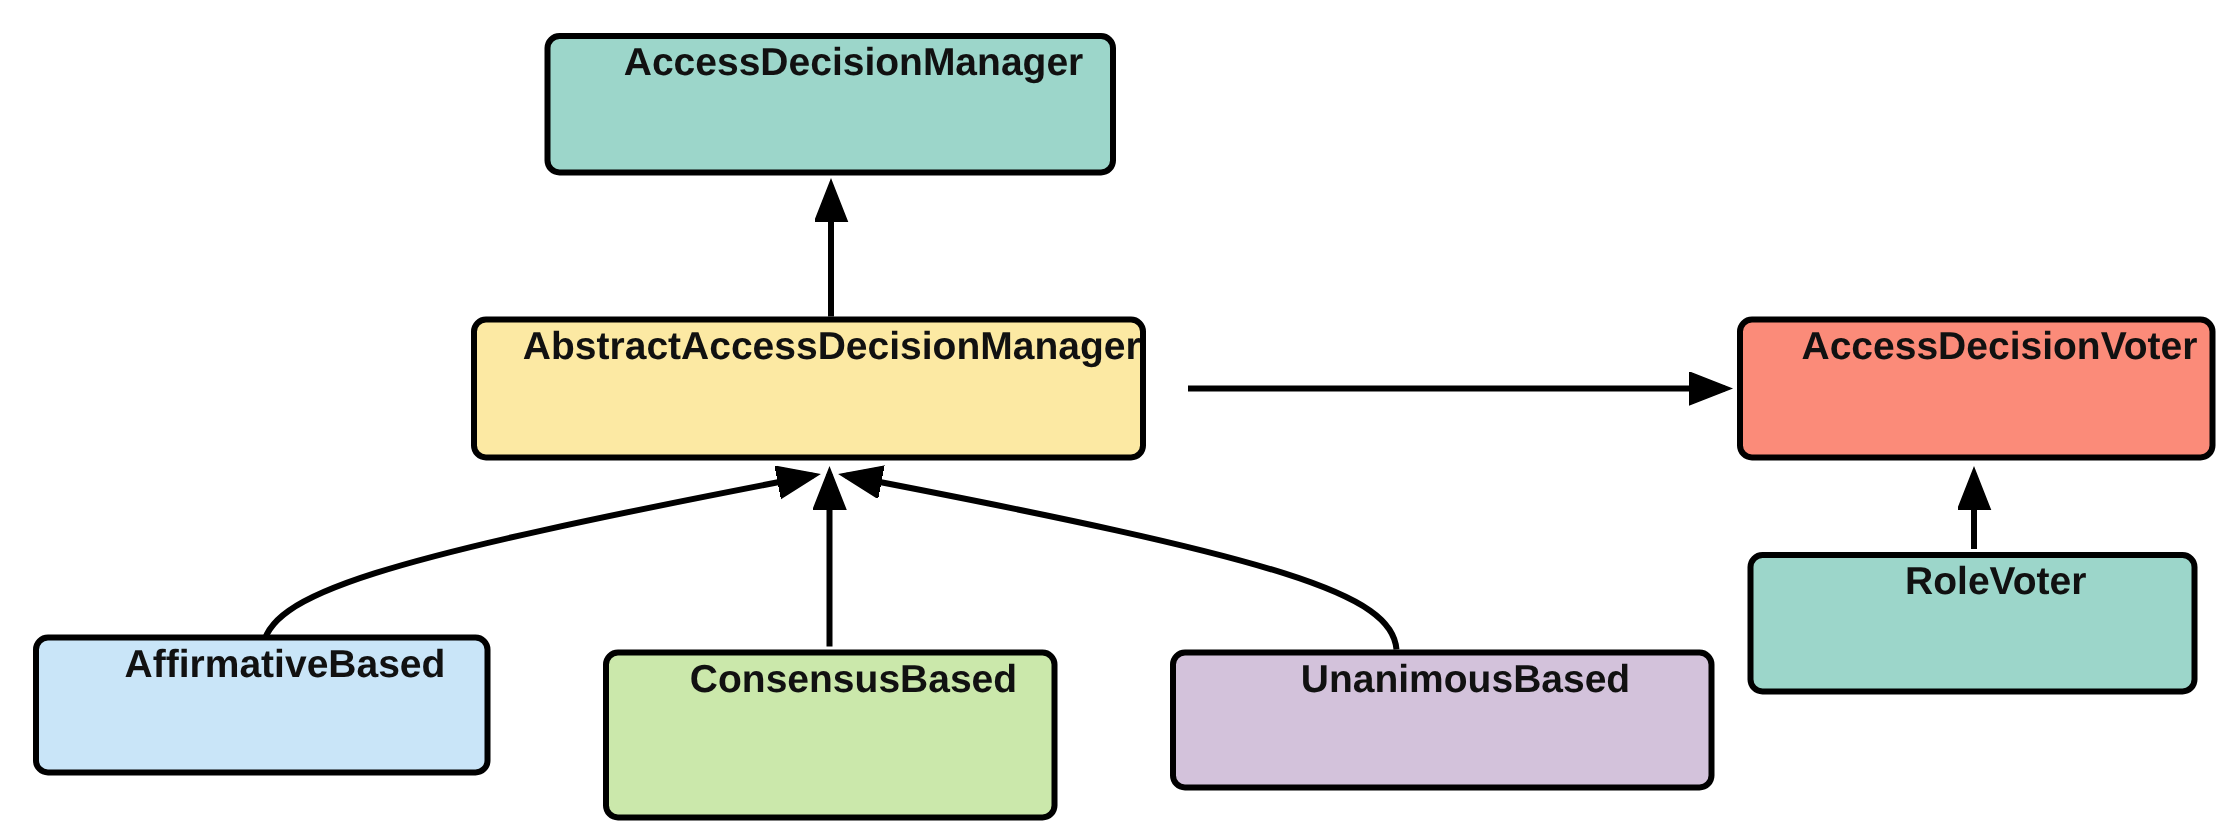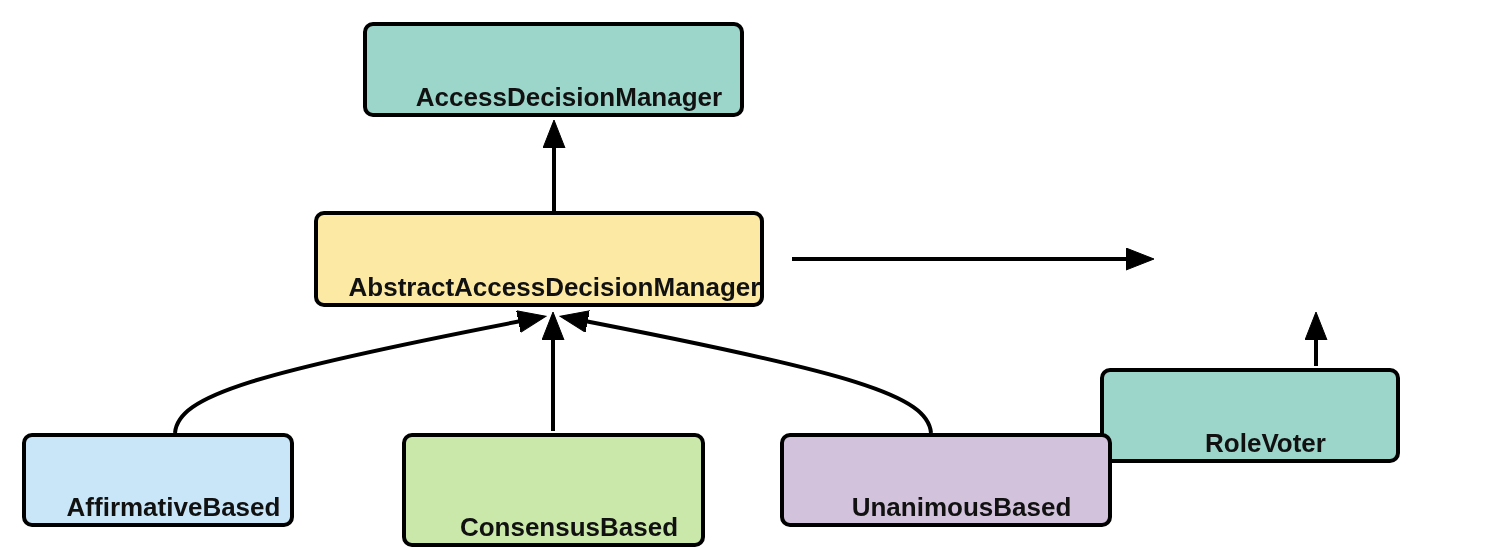--- a/index.html
+++ b/index.html
@@ -26,21 +26,21 @@
     stroke: #000000;
     stroke-width: 4;
     fill: none;
   }
   .node {
     position: absolute;
     box-sizing: border-box;
     border: 4px solid #000000;
     border-radius: 10px;
     display: flex;
-    align-items: flex-end;
+    align-items: flex-start;
     justify-content: center;
     text-align: center;
     padding-left: 31px;
   }
   .node-label {
     font-weight: bold;
     font-size: 26px;
     color: #111111;
     letter-spacing: 0px;
     white-space: nowrap;
@@ -72,30 +72,33 @@
   </svg>
 
   <div class="node" style="left: 363px; top: 22px; width: 381px; height: 95px; background-color: rgb(156, 214, 202);">
     <span class="node-label">AccessDecisionManager</span>
   </div>
 
   <div class="node" style="left: 314px; top: 211px; width: 450px; height: 96px; background-color: rgb(252, 233, 163);">
     <span class="node-label">AbstractAccessDecisionManager</span>
   </div>
 
+  <div class="node" style="left: 1158px; top: 211px; width: 319px; height: 96px; background-color: rgb(251, 139, 121);">
+    <span class="node-label">AccessDecisionVoter</span>
+  </div>
 
-  <div class="node" style="left: 1100px; top: 368px; width: 300px; height: 95px; background-color: rgb(156, 214, 202);">
+  <div class="node" style="left: 1165px; top: 368px; width: 300px; height: 95px; background-color: rgb(156, 214, 202);">
     <span class="node-label">RoleVoter</span>
   </div>
 
-  <div class="node" style="left: 22px; top: 433px; width: 272px; height: 94px; background-color: rgb(201, 229, 248);">
+  <div class="node" style="left: 22px; top: 423px; width: 305px; height: 94px; background-color: rgb(201, 229, 248);">
     <span class="node-label">AffirmativeBased</span>
   </div>
 
   <div class="node" style="left: 402px; top: 433px; width: 303px; height: 114px; background-color: rgb(203, 232, 171);">
     <span class="node-label">ConsensusBased</span>
   </div>
 
-  <div class="node" style="left: 780px; top: 433px; width: 332px; height: 94px; background-color: rgb(211, 194, 219);">
+  <div class="node" style="left: 780px; top: 433px; width: 363px; height: 94px; background-color: rgb(211, 194, 219);">
     <span class="node-label">UnanimousBased</span>
   </div>
 
 </div>
 
 </body></html>

